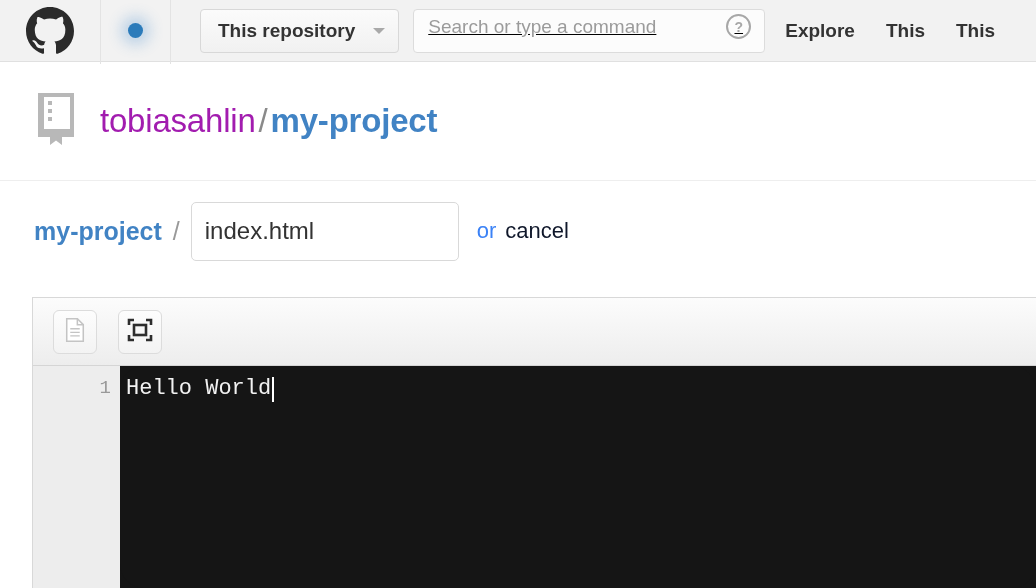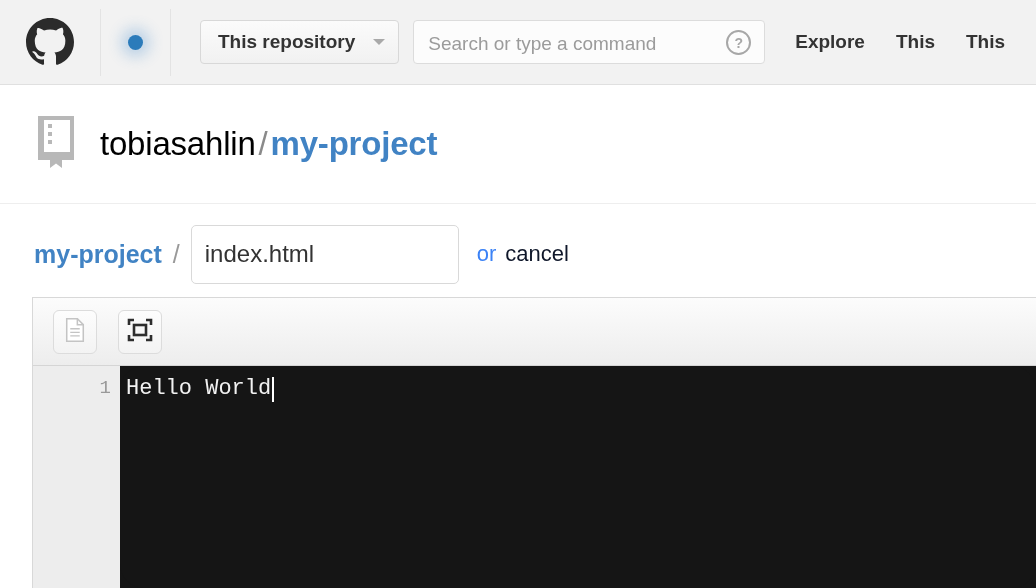--- a/index.html
+++ b/index.html
@@ -11,21 +11,21 @@
     width: 1036px;
     height: 588px;
     overflow: hidden;
     font-family: "Liberation Sans", sans-serif;
     -webkit-font-smoothing: antialiased;
   }
 
   
   .topbar {
     position: relative;
-    height: 85px;
+    height: 62px;
     box-sizing: border-box;
     background: #f2f2f2;
     border-bottom: 1px solid #e0e0e0;
     display: flex;
     align-items: center;
   }
   .topbar-cell {
     height: 67px;
     display: flex;
     align-items: center;
@@ -83,23 +83,24 @@
 
   .search-box {
     height: 44px;
     width: 352px;
     box-sizing: border-box;
     background: #fcfcfc;
     border: 1px solid #dcdcdc;
     border-radius: 4px;
     margin-left: 14px;
     display: flex;
-    align-items: flex-end;
+    align-items: center;
     padding: 0 13px 8px 14px;
     justify-content: space-between;
+    text-decoration: underline;
   }
   .search-placeholder {
     font-size: 19px;
     color: #9b9b9b;
     white-space: nowrap;
   }
   .help-icon {
     width: 21px; height: 21px;
     border: 2px solid #a7a7a7;
     border-radius: 50%;
@@ -110,21 +111,21 @@
     align-items: center;
     justify-content: center;
     flex: none;
     line-height: 1;
   }
 
   .top-nav {
     display: flex;
     align-items: center;
     gap: 31px;
-    margin-left: 30px;
+    margin-left: 20px;
     white-space: nowrap;
   }
   .top-nav a {
     color: #333333;
     font-size: 19px;
     font-weight: bold;
     text-decoration: none;
   }
 
   
@@ -136,21 +137,21 @@
     align-items: center;
     padding-left: 32px;
   }
   .repo-icon { flex: none; margin-right: 20px; }
   .repo-title {
     font-size: 33px;
     color: #4183c4;
     white-space: nowrap;
     letter-spacing: -0.2px;
   }
-  .repo-title .owner { color: #000000; font-weight: normal; }
+  .repo-title .owner { color: #a21caf; font-weight: normal; }
   .repo-title .sep { color: #8a8a8a; font-weight: normal; padding: 0 3px; }
   .repo-title .name { color: #4183c4; font-weight: bold; }
 
   
   .file-bar {
     height: 100px;
     display: flex;
     align-items: center;
     padding-left: 34px;
     box-sizing: border-box;

